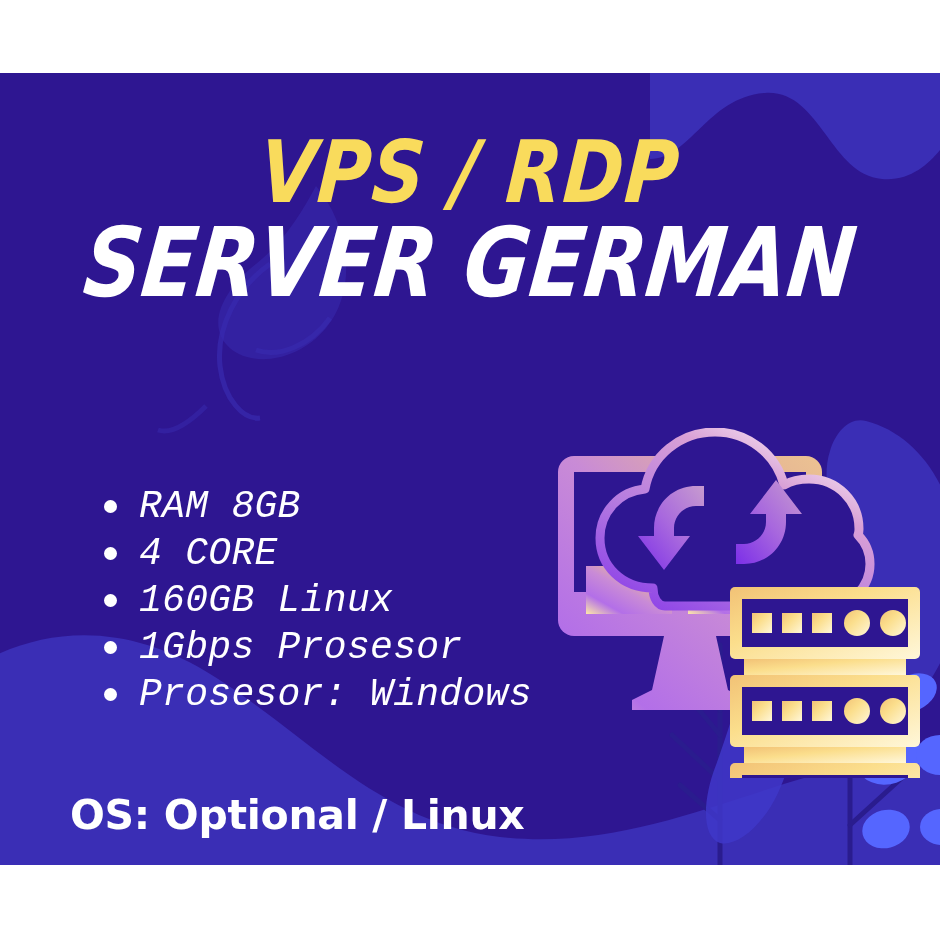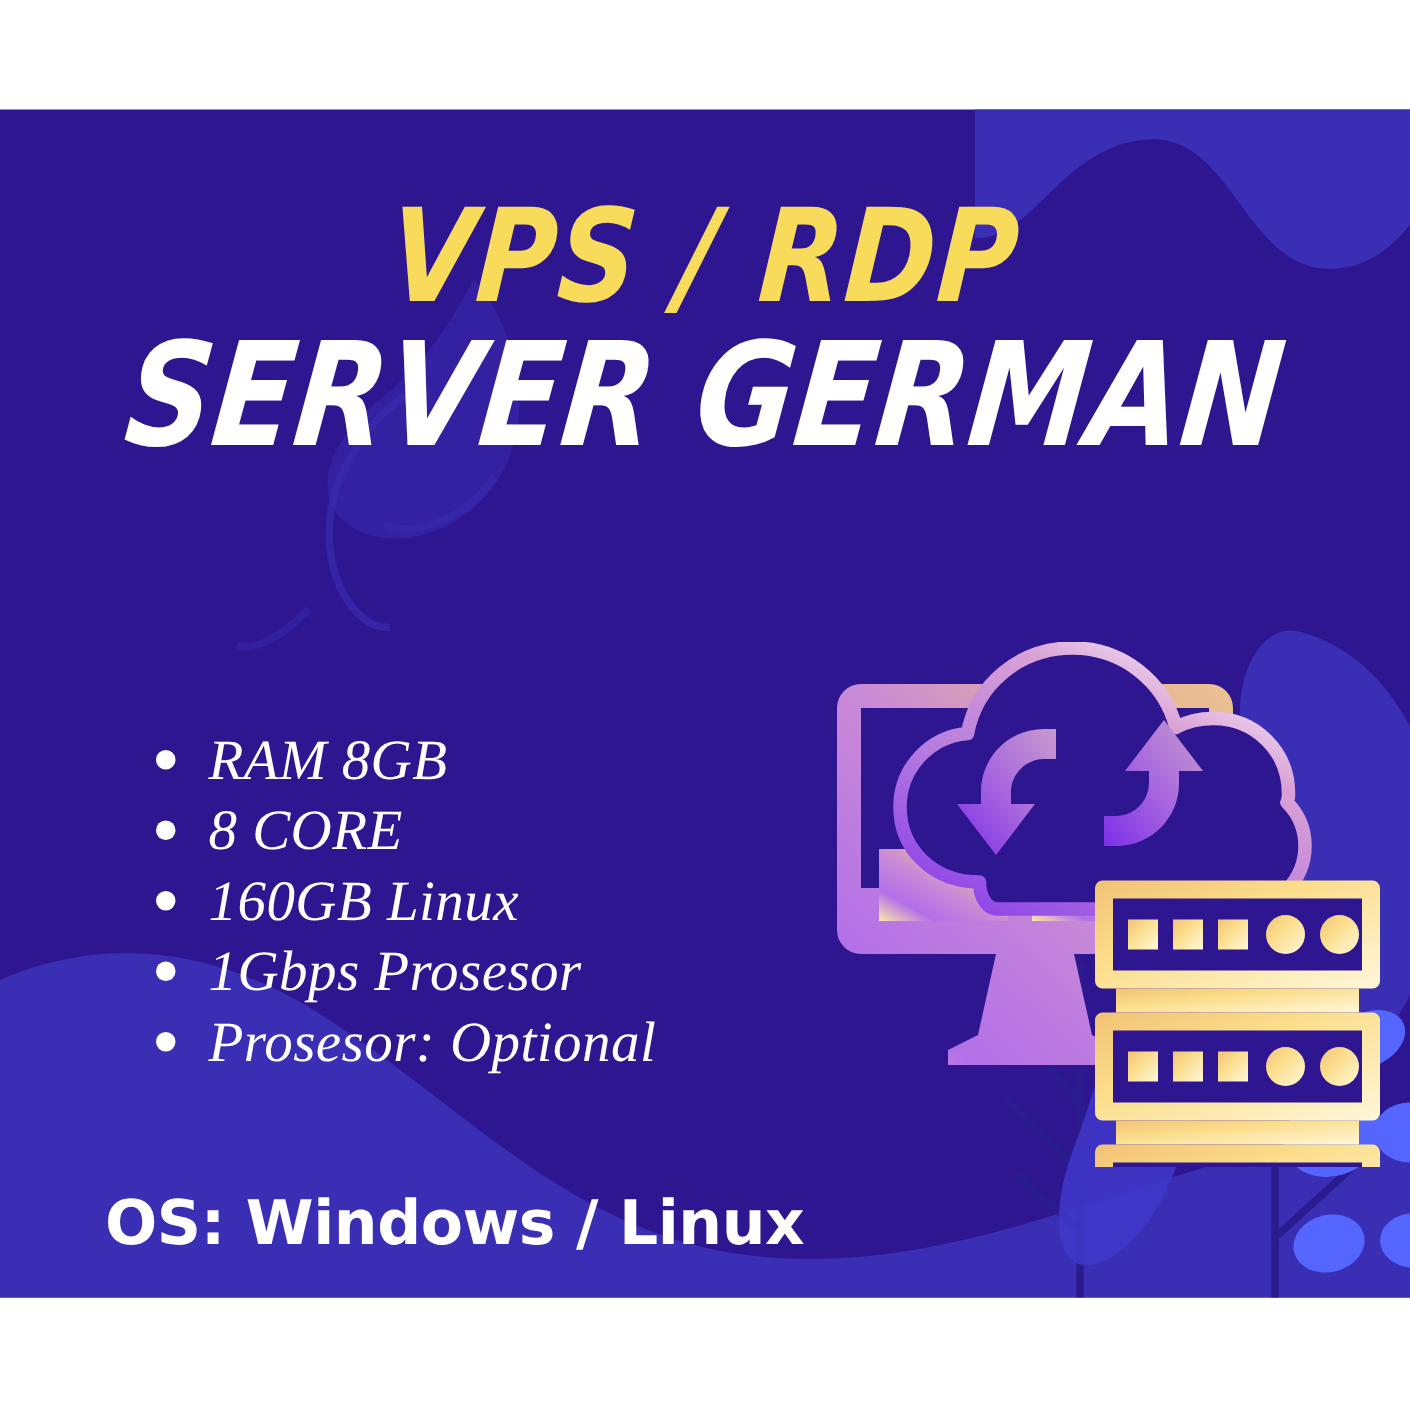--- a/index.html
+++ b/index.html
@@ -127,21 +127,21 @@
   }
   .bullet {
     width: 13px;
     height: 13px;
     border-radius: 50%;
     background: #FFFFFF;
     flex: 0 0 auto;
     margin-right: 22px;
   }
   .spec-text {
-    font-family: Liberation Serif, serif;
+    font-family: Liberation Mono, monospace;
     font-style: italic;
     font-weight: 300;
     font-size: 38px;
     color: #FFFFFF;
     white-space: nowrap;
     letter-spacing: .3px;
   }
 
   
   .os-line {
@@ -222,37 +222,37 @@
       <span class="line2">SERVER GERMAN</span>
     </div>
 
     <ul class="spec-list">
       <li class="spec-item">
         <span class="bullet"></span>
         <span class="spec-text">RAM 8GB</span>
       </li>
       <li class="spec-item">
         <span class="bullet"></span>
-        <span class="spec-text">8 CORE</span>
+        <span class="spec-text">4 CORE</span>
       </li>
       <li class="spec-item">
         <span class="bullet"></span>
         <span class="spec-text">160GB Linux</span>
       </li>
       <li class="spec-item">
         <span class="bullet"></span>
         <span class="spec-text">1Gbps Prosesor</span>
       </li>
       <li class="spec-item">
         <span class="bullet"></span>
-        <span class="spec-text">Prosesor: Optional</span>
+        <span class="spec-text">Prosesor: Windows</span>
       </li>
     </ul>
 
-    <div class="os-line">OS: Windows / Linux</div>
+    <div class="os-line">OS: Optional / Linux</div>
 
     <div class="illustration">
       <svg width="390" height="350" viewBox="0 0 390 350">
         <defs>
           <linearGradient id="gradMain" x1="0" y1="1" x2="1" y2="0">
             <stop offset="0%" stop-color="#FDE8A8"></stop>
             <stop offset="22%" stop-color="#B36FE8"></stop>
             <stop offset="48%" stop-color="#C98BD6"></stop>
             <stop offset="72%" stop-color="#E7B894"></stop>
             <stop offset="100%" stop-color="#F6D98C"></stop>

